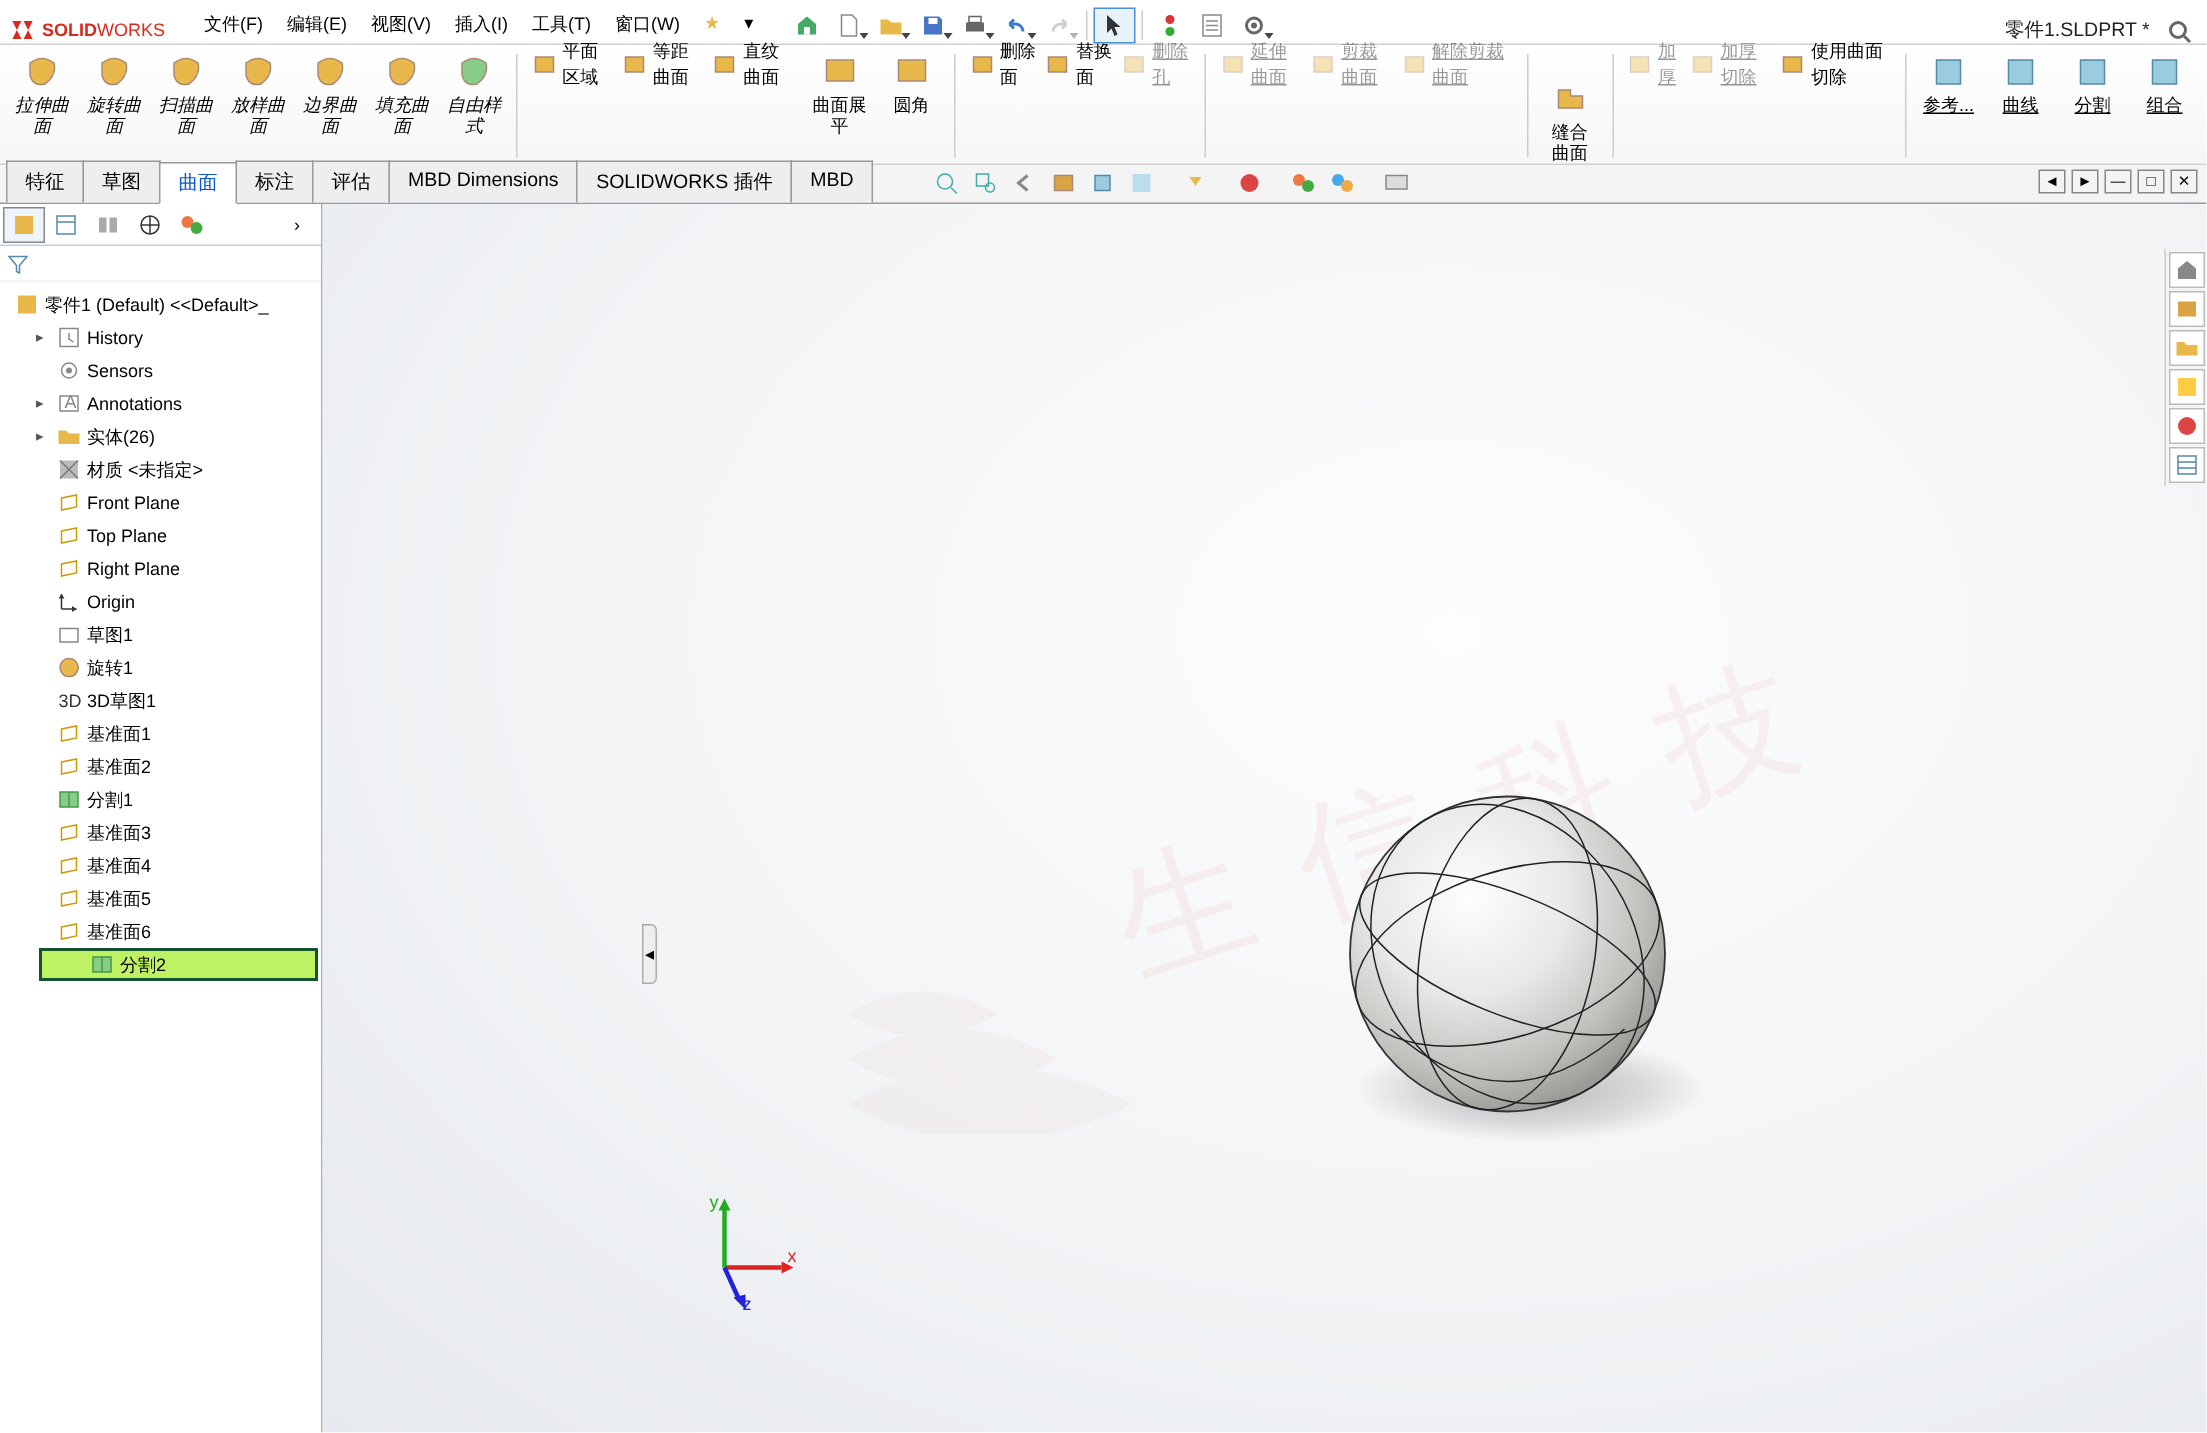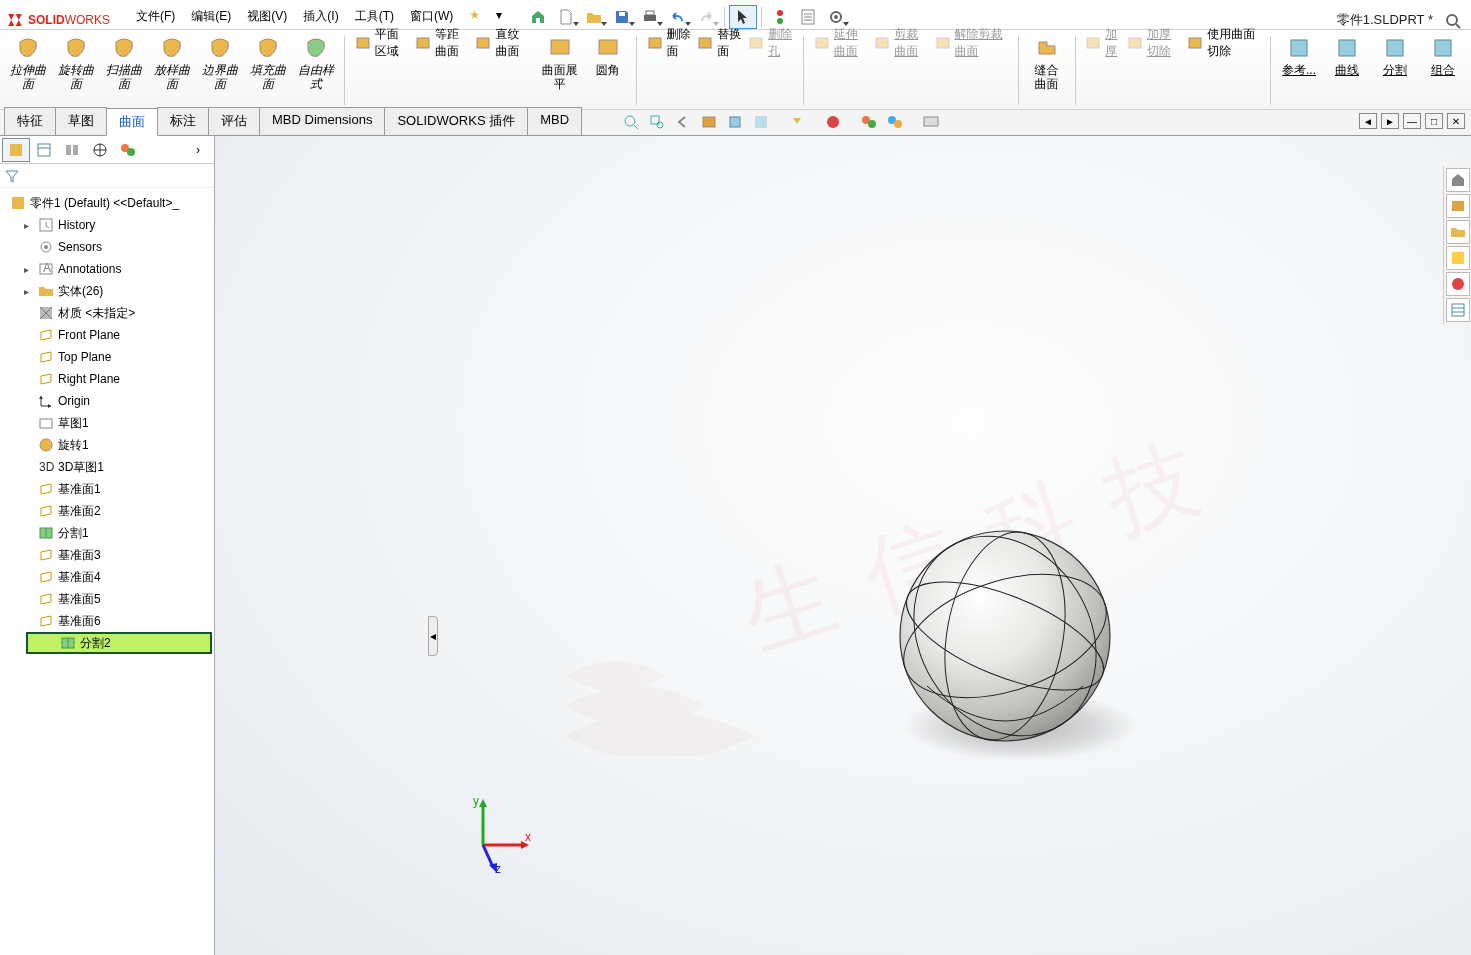--- a/index.html
+++ b/index.html
@@ -320,21 +320,21 @@
       <div class="rrow dis">
         <span class="ic">
           <svg width="16" height="16">
             <rect x="2" y="3" width="12" height="10" fill="#e8b94a" stroke="#a87"></rect>
           </svg>
         </span>
         <span>解除剪裁曲面</span>
       </div>
     </div>
   <div class="rsep"></div>
-  <div id="rg-e" style="display:flex;">
+  <div id="rg-e" style="display:flex;align-items:flex-end;">
       <div class="rbtn-lg">
         <div class="ic">
           <svg width="24" height="24">
             <path d="M4 6h8v4h8v8H4z" fill="#e8b94a" stroke="#a87"></path>
           </svg>
         </div>
         <div class="lb">缝合
 曲面</div>
       </div>
     </div>

